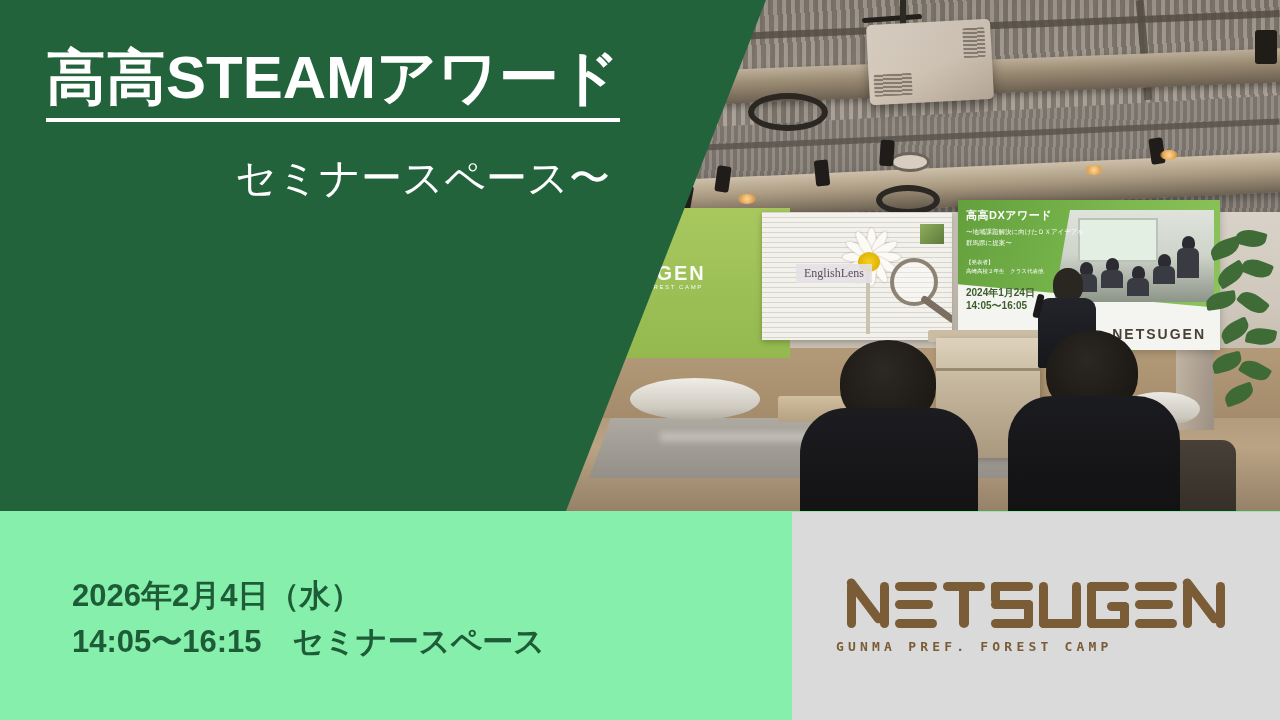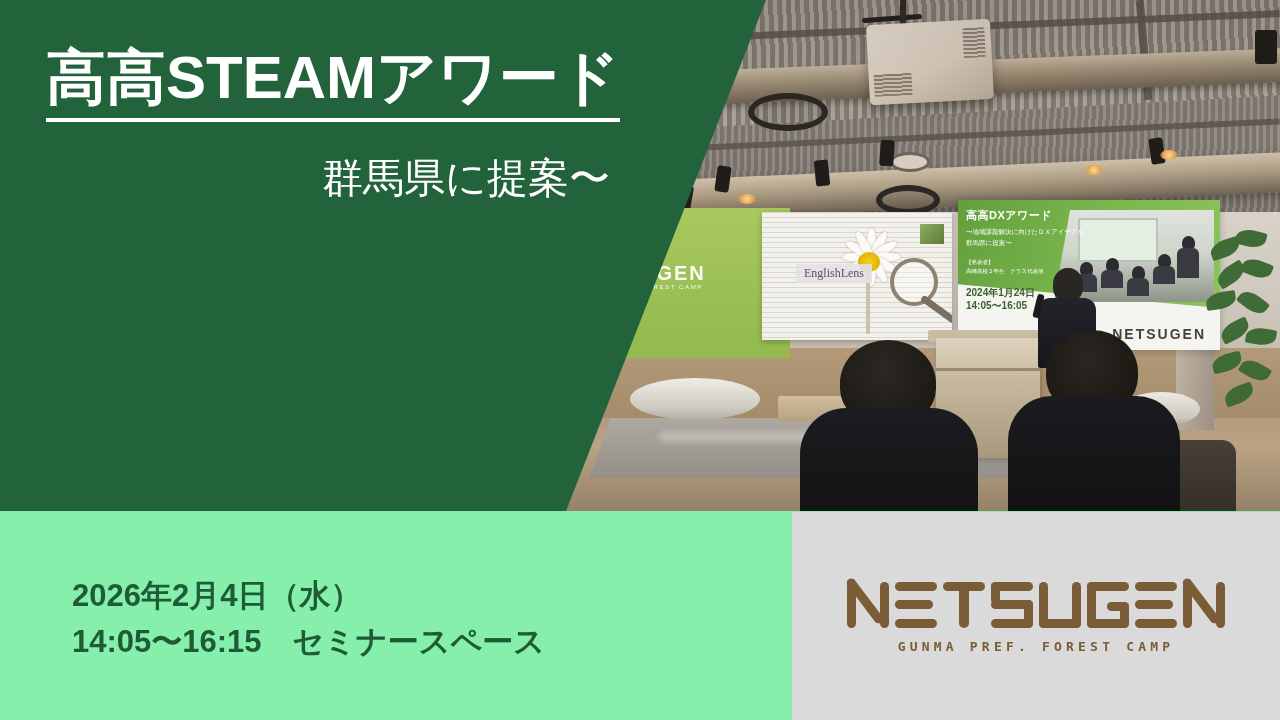--- a/index.html
+++ b/index.html
@@ -588,21 +588,20 @@
     position: absolute;
     left: 792px; top: 1px;
     width: 488px; height: 208px;
     background: #dadada;
   }
   .logo-wrap {
     position: absolute;
     left: 50%;
     top: 50%;
     transform: translate(-50%, -50%);
-    text-align: center;
     width: 400px;
   }
 
   
   .logo-mark {
     display: flex;
     justify-content: center;
     align-items: flex-end;
     gap: 6px;
     height: 52px;
@@ -759,21 +758,21 @@
 
       <div class="ph-grade"></div>
     </div>
 
     <div class="green-panel"></div>
 
     <div class="title">高高STEAMアワード</div>
     <div class="title-rule"></div>
 
     <div class="subtitle">
-      <span class="line2">群馬県に提案〜</span>
+      <span class="line2">セミナースペース〜</span>
     </div>
 
   </div>
 
   <div class="bottom">
 
     <div class="datetime">
       <span>2026年2月4日（水）</span>
       <span>14:05〜16:15　セミナースペース</span>
     </div>

